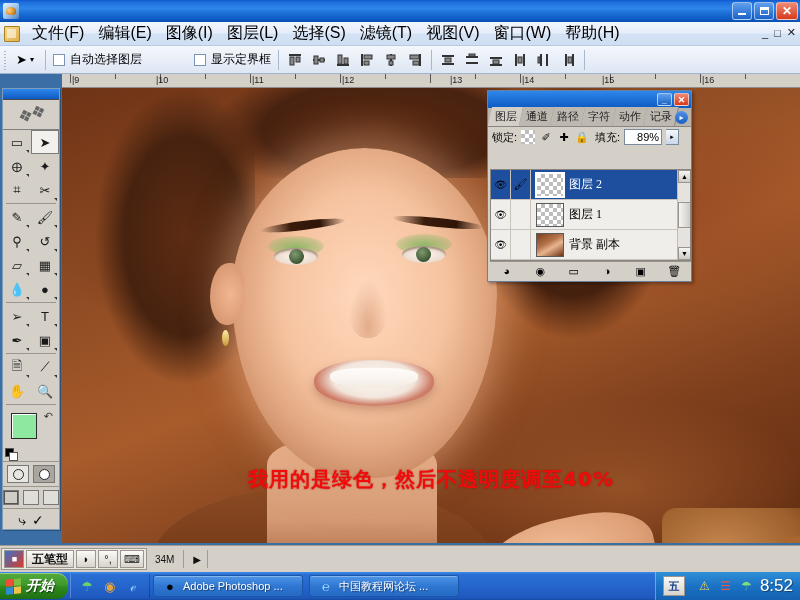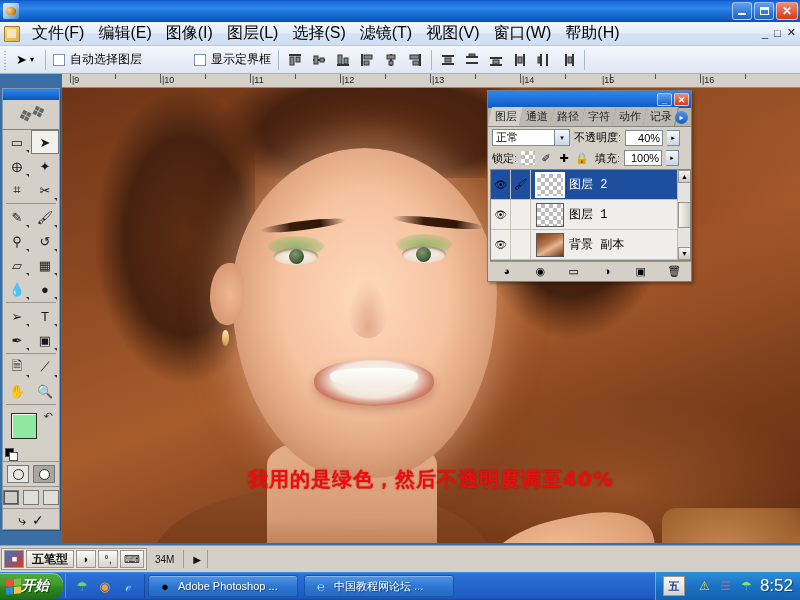--- a/index.html
+++ b/index.html
@@ -304,21 +304,21 @@
   .layer-row.sel .layer-name { color: #fff; }
   .eye-cell { width: 20px; height: 100%; display:flex; align-items:center; justify-content:center;
     border-right: 1px solid #c8c4bc; font-size: 10px; }
   .link-cell { width: 20px; height: 100%; display:flex; align-items:center; justify-content:center;
     border-right: 1px solid #c8c4bc; font-size: 11px; }
   .thumb { width: 28px; height: 24px; border: 1px solid #5a5a5a; margin: 0 5px; flex:none; }
   .thumb.sel-out { outline: 2px solid #fff; outline-offset: -1px; }
   .thumb.bg {
     background: linear-gradient(150deg,#7a3f1c 0%, #b5734a 40%, #e8b58e 60%, #6e3315 100%);
   }
-  .layer-name { font-size: 12px; color: #000; font-family: Liberation Mono, monospace; }
+  .layer-name { font-size: 12px; color: #000; font-family: Liberation Serif, serif; }
   .pal-scroll { position: absolute; right: 0; top: 0; width: 13px; height: 100%;
     background: #e6e3de; border-left: 1px solid #c0bcb4; }
   .scr-btn { width: 13px; height: 13px; background: linear-gradient(to bottom,#f6f5f2,#cfcbc3);
     border: 1px solid #9a968f; display:flex;align-items:center;justify-content:center; font-size:7px;}
   .scr-thumb { position:absolute; left:0; top: 32px; width: 13px; height: 26px;
     background: linear-gradient(to right,#f6f5f2,#cfcbc3); border: 1px solid #9a968f; }
   .pal-bottom {
     position: absolute; left: 2px; bottom: 1px; width: 201px; height: 19px;
     display: flex; align-items: center; justify-content: space-around;
     border-top: 1px solid #9a968f; font-size: 12px;
@@ -346,21 +346,21 @@
 
   
   .taskbar {
     position: absolute; left: 0; bottom: 0; width: 800px; height: 28px;
     background: linear-gradient(to bottom, #3f8cea 0%, #2a6fd4 9%, #2565cc 50%, #1e59bd 92%, #174aa4 100%);
     display: flex; align-items: center;
   }
   .start-btn {
     height: 26px; padding: 0 14px 0 6px; margin: 1px 2px 1px 0;
     background: linear-gradient(to bottom, #53ab3c 0%, #3f9a2b 45%, #2f8a1e 55%, #1f6f12 100%);
-    border-radius: 0 11px 11px 0; display: flex; align-items: center; 
+    border-radius: 0 11px 11px 0; display: flex; align-items: center; gap: 5px;
     box-shadow: inset 0 1px 0 rgba(255,255,255,.4);
   }
   .win-logo { width: 15px; height: 15px; display:grid; grid-template-columns:1fr 1fr; grid-template-rows:1fr 1fr; gap:1px; transform: skewY(-6deg); }
   .win-logo i { display:block; }
   .win-logo i:nth-child(1){background:#f14d3d;}
   .win-logo i:nth-child(2){background:#7bc043;}
   .win-logo i:nth-child(3){background:#2e8bd6;}
   .win-logo i:nth-child(4){background:#f2c14b;}
   .start-label { color:#fff; font-size: 14px; font-weight: bold; font-style: italic;
     text-shadow: 1px 1px 1px rgba(0,0,0,.5); font-family: "DejaVu Sans", sans-serif; }
@@ -531,27 +531,27 @@
           </svg>
       </div>
     </div>
     <div class="opt-sep"></div>
   </div>
 
   <div class="ruler-h">
     <span class="rtick maj" style="left:8px"></span>
       <span class="rlabel" style="left:10px">|9</span>
     <span class="rtick maj" style="left:98px"></span>
-      <span class="rlabel" style="left:100px">|10</span>
+      <span class="rlabel" style="left:94px">|10</span>
     <span class="rtick maj" style="left:188px"></span>
       <span class="rlabel" style="left:190px">|11</span>
     <span class="rtick maj" style="left:278px"></span>
       <span class="rlabel" style="left:280px">|12</span>
     <span class="rtick maj" style="left:368px"></span>
-      <span class="rlabel" style="left:370px">|13</span>
+      <span class="rlabel" style="left:388px">|13</span>
     <span class="rtick maj" style="left:458px"></span>
       <span class="rlabel" style="left:460px">|14</span>
     <span class="rtick maj" style="left:548px"></span>
       <span class="rlabel" style="left:540px">|15</span>
     <span class="rtick maj" style="left:638px"></span>
       <span class="rlabel" style="left:640px">|16</span>
     <span class="rtick" style="left:53px"></span>
       <span class="rtick" style="left:143px"></span>
     <span class="rtick" style="left:233px"></span>
       <span class="rtick" style="left:323px"></span>
@@ -714,36 +714,27 @@
     <div class="pal-tabs">
       <div class="pal-tab active"><span>图层</span></div>
       <div class="pal-tab"><span>通道</span></div>
       <div class="pal-tab"><span>路径</span></div>
       <div class="pal-tab"><span>字符</span></div>
       <div class="pal-tab"><span>动作</span></div>
       <div class="pal-tab"><span>记录</span></div>
       <div class="pal-tab-arrow">▸</div>
     </div>
     <div class="pal-row">
-      <div class="mode-select">
-        <span>正常</span>
-        <span class="sel-arrow">▾</span>
-      </div>
-      <span>不透明度:</span>
-      <span class="num-field">40%</span>
-      <span class="spin">▸</span>
-    </div>
-    <div class="pal-row">
       <span>锁定:</span>
       <span class="lock-ico checker"></span>
       <span class="lock-ico">✐</span>
       <span class="lock-ico">✚</span>
       <span class="lock-ico">🔒</span>
       <span style="margin-left:2px">填充:</span>
-      <span class="num-field">100%</span>
+      <span class="num-field">89%</span>
       <span class="spin">▸</span>
     </div>
     <div class="layer-list">
       <div class="layer-row sel">
         <span class="eye-cell">👁</span>
         <span class="link-cell">🖌</span>
         <span class="thumb checker sel-out"></span>
         <span class="layer-name">图层 2</span>
       </div>
       <div class="layer-row">

